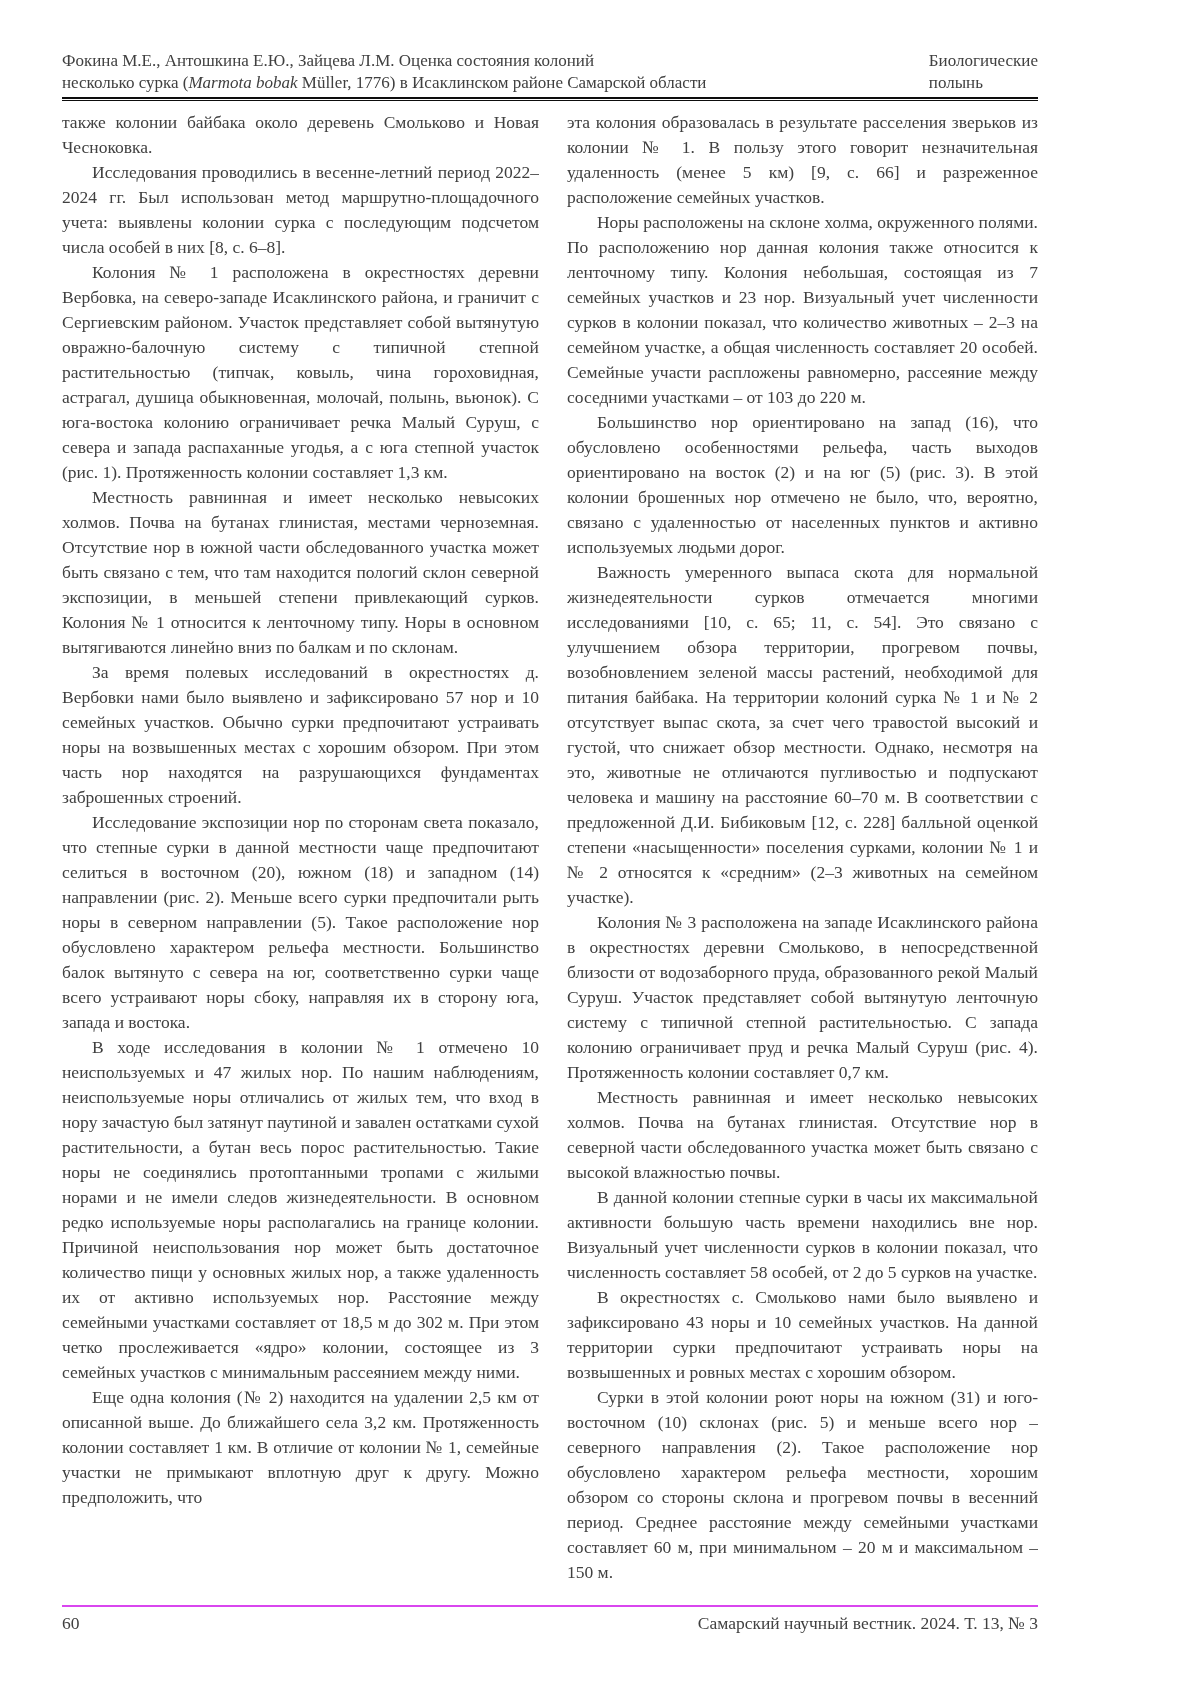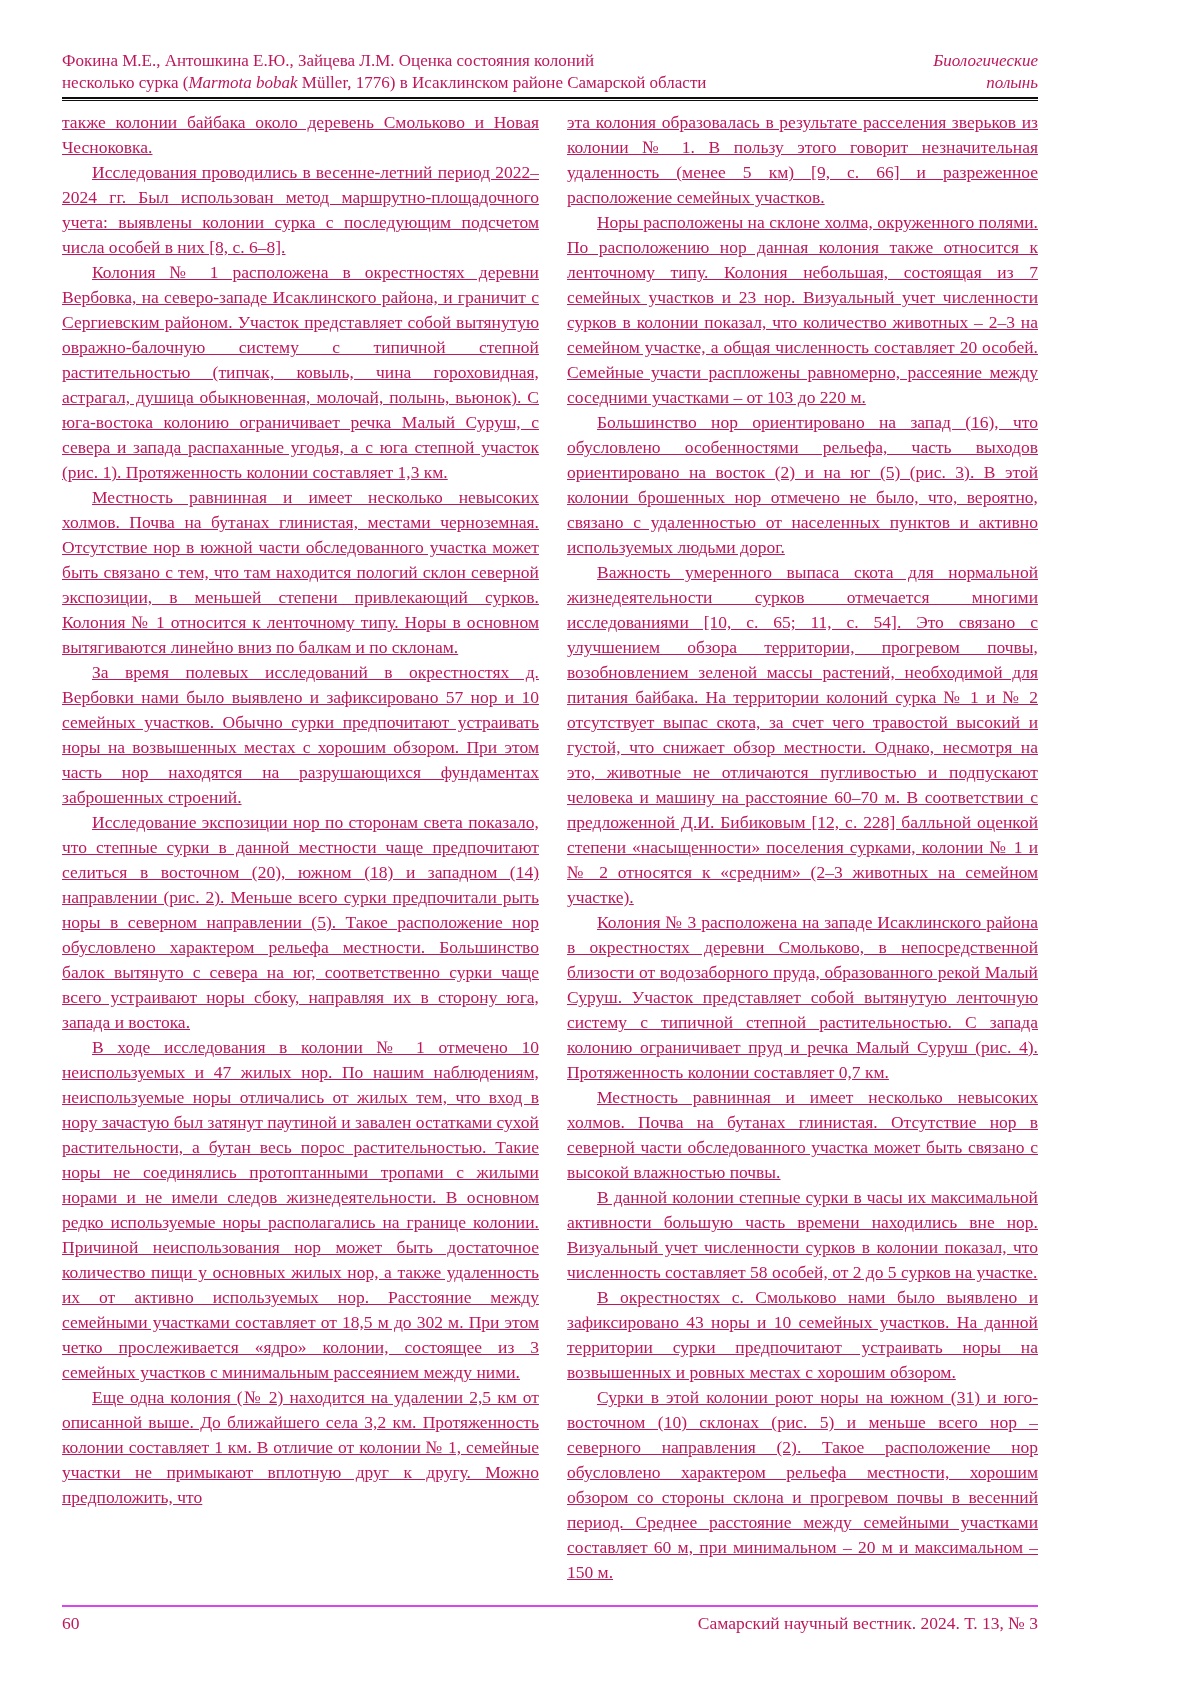--- a/index.html
+++ b/index.html
@@ -1,53 +1,52 @@
 <!DOCTYPE html>
 <html lang="ru"><head>
 <meta charset="utf-8">
 <style>
   html,body{margin:0;padding:0;background:#e8e8e8;}
   .page{
     position:relative;
     width:1200px;height:1697px;
     background:#ffffff;
     font-family:"Liberation Serif","DejaVu Serif",serif;
-    color:#be185d;
+    color:#404040;
     overflow:hidden;
     margin:0 auto;
   }
   .content{
     position:absolute;
     left:62px;top:50px;
     width:976px;
   }
   .running-head{
     display:flex;
     justify-content:space-between;
     align-items:flex-start;
     font-size:17px;
     line-height:22px;
   }
   .running-head .left{max-width:760px;}
-  .running-head .right{text-align:right;font-style:italic;white-space:nowrap;}
+  .running-head .right{white-space:nowrap;}
   .species{font-style:italic;}
   .head-rule{
     margin-top:3px;
     height:0;
     border-top:2px solid #0d0d0d;
     border-bottom:1px solid #0d0d0d;
     padding-top:1px;
   }
   .columns{
     display:flex;
     gap:16px;
     margin-top:9px;
     height:1489px;
     overflow:hidden;
-    text-decoration:underline;
   }
   .col{overflow:hidden;}
   .col-left{width:483px;}
   .col-right{width:477px;margin-left:12px;}
   p.body-p{
     margin:0;
     font-size:17.5px;
     line-height:25px;
     text-align:justify;
     text-indent:30px;

